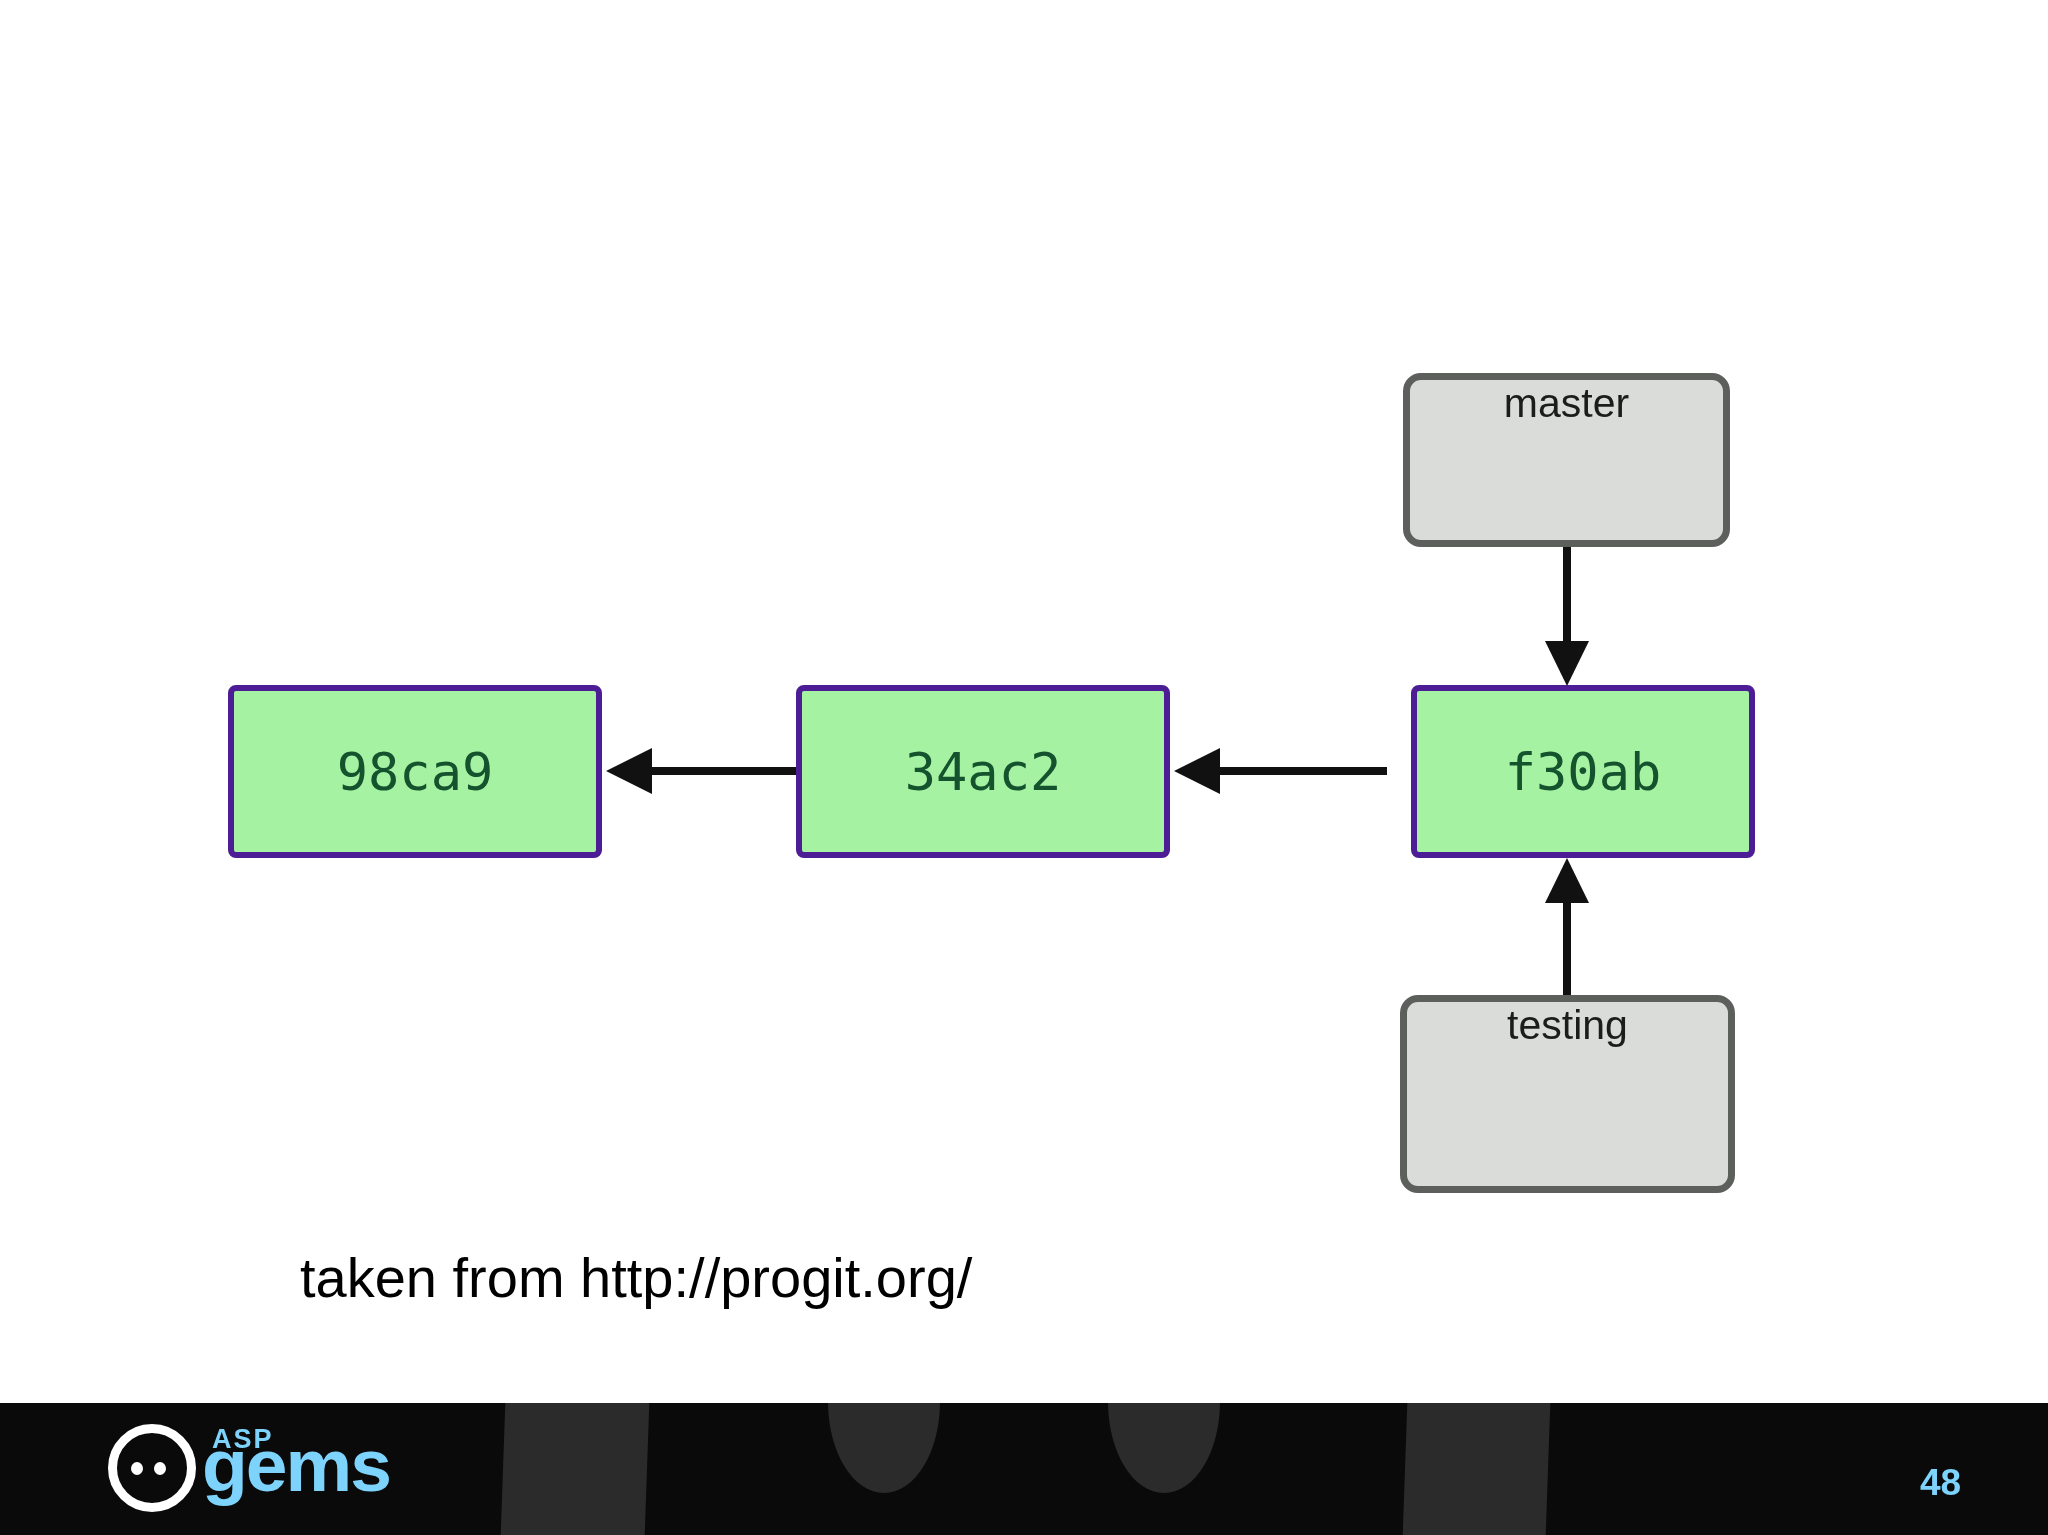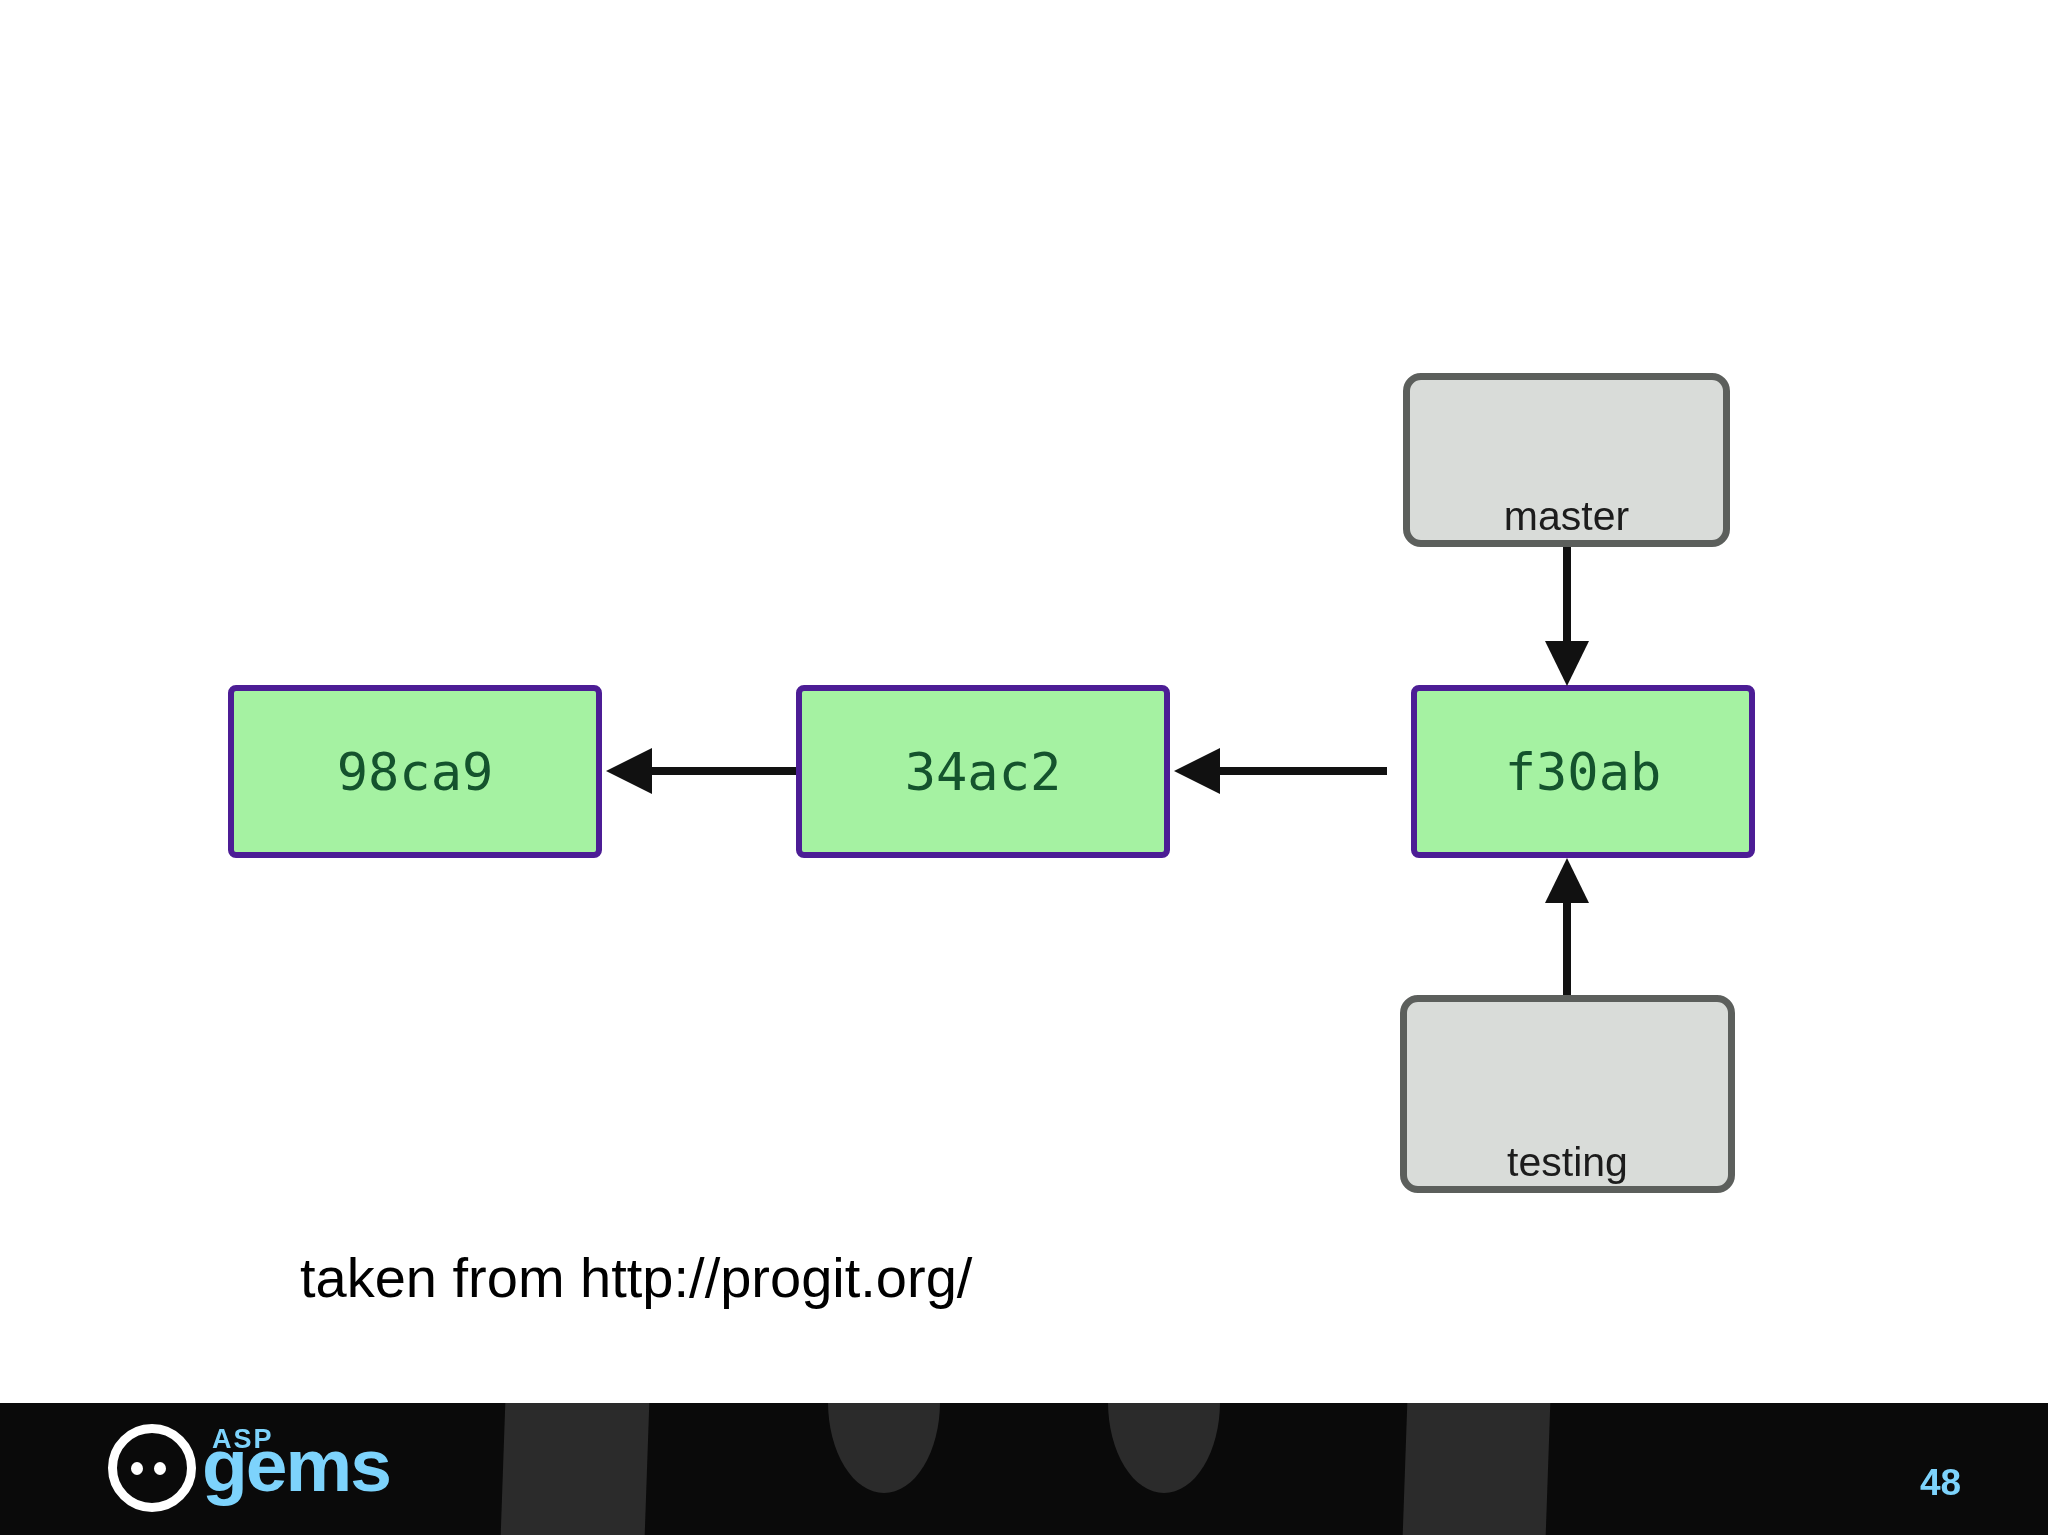--- a/index.html
+++ b/index.html
@@ -16,21 +16,21 @@
   }
   
   .commit-node{
     position:absolute;background:#a5f2a2;border:6px solid #4c1d95;border-radius:8px;
     display:flex;align-items:center;justify-content:center;
     font-family:"DejaVu Sans Mono","Liberation Mono",monospace;
     font-size:52px;color:#14532d;
   }
   .branch-node{
     position:absolute;background:#d9dcd9;border:7px solid #5c5f5c;border-radius:18px;
-    display:flex;align-items:flex-end;justify-content:center;
+    display:flex;align-items:flex-start;justify-content:center;
     font-size:41px;color:#1c1c1c;
   }
   
   .h-shaft{position:absolute;height:8px;background:#111;}
   .v-shaft{position:absolute;width:8px;background:#111;}
   .head-left{
     position:absolute;width:0;height:0;
     border-top:23px solid transparent;border-bottom:23px solid transparent;
     border-right:46px solid #111;
   }

